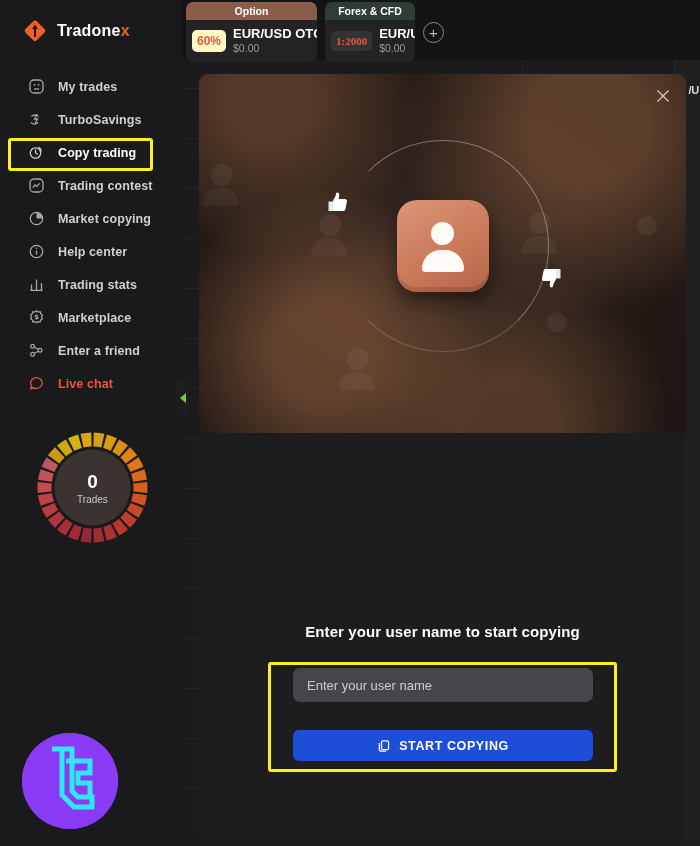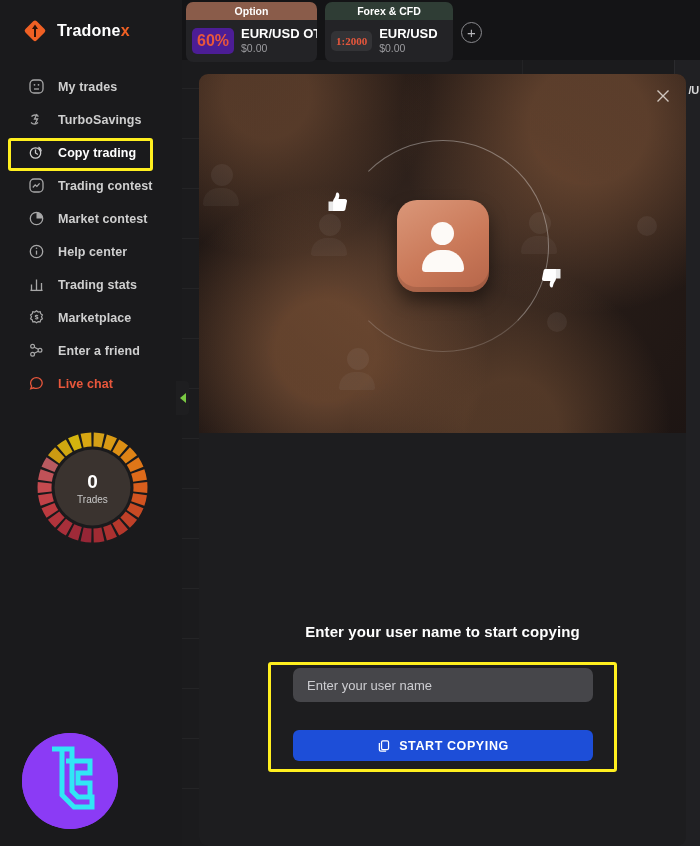--- a/index.html
+++ b/index.html
@@ -96,29 +96,29 @@
     position:absolute; left:182px; top:0; right:0; height:60px;
     background:#141416; display:flex; align-items:flex-start;
     gap:8px; padding:2px 8px 0 4px; z-index:6;
   }
   .asset-tab { width:131px; border-radius:7px; overflow:hidden; }
   .asset-head {
     height:18px; display:flex; align-items:center; justify-content:center;
     font-size:10.5px; font-weight:bold; color:#fff;
   }
   .asset-tab.opt .asset-head { background:#8a5c4a; }
-  .asset-tab.fx { width:128px; }
+  .asset-tab.fx { width:90px; }
   .asset-tab.fx .asset-head { background:#2f3d35; }
   .asset-body {
     background:#232326; display:flex; align-items:center; gap:7px;
     padding:5px 6px 6px 6px; height:42px;
   }
   .asset-badge {
-    background:#4c1d95; border-radius:5px; padding:4px 5px;
-    font-size:16px; font-weight:bold; color:#e8573c; flex:none;
+    background:#fef9c3; border-radius:5px; padding:4px 5px;
+    font-size:12px; font-weight:bold; color:#e8573c; flex:none;
   }
   .asset-tab.fx .asset-badge { background:#333336; font-size:11px;font-family:Liberation Serif, serif; }
   .asset-sym { font-size:13px; font-weight:bold; color:#fff; line-height:1.1; white-space:nowrap; }
   .asset-amt { font-size:10.5px; color:#9b9b9f; margin-top:1px; }
   .add-btn {
     width:21px; height:21px; border-radius:50%; border:1.4px solid #8a8a8e;
     color:#b6b6ba; display:flex; align-items:center; justify-content:center;
     font-size:15px; line-height:1; margin-top:20px; flex:none; cursor:pointer;
   }
 
@@ -278,21 +278,21 @@
       <span class="nav-label">Trading contest</span>
     </div>
 
     <div class="nav-item">
       <span class="nav-icon">
         <svg viewBox="0 0 17 17" fill="none" stroke="#cfcfcf" stroke-width="1.3">
           <circle cx="8.5" cy="8.5" r="6.2"></circle>
             <path d="M8.5 8.5V2.3a6.2 6.2 0 0 1 6.2 6.2z" fill="#cfcfcf" stroke="none"></path>
         </svg>
       </span>
-      <span class="nav-label">Market contest</span>
+      <span class="nav-label">Market copying</span>
     </div>
 
     <div class="nav-item">
       <span class="nav-icon">
         <svg viewBox="0 0 17 17" fill="none" stroke="#cfcfcf" stroke-width="1.3">
           <circle cx="8.5" cy="8.5" r="6.2"></circle>
             <path d="M8.5 7.6v4"></path>
             <circle cx="8.5" cy="5.3" r=".8" fill="#cfcfcf" stroke="none"></circle>
         </svg>
       </span>

